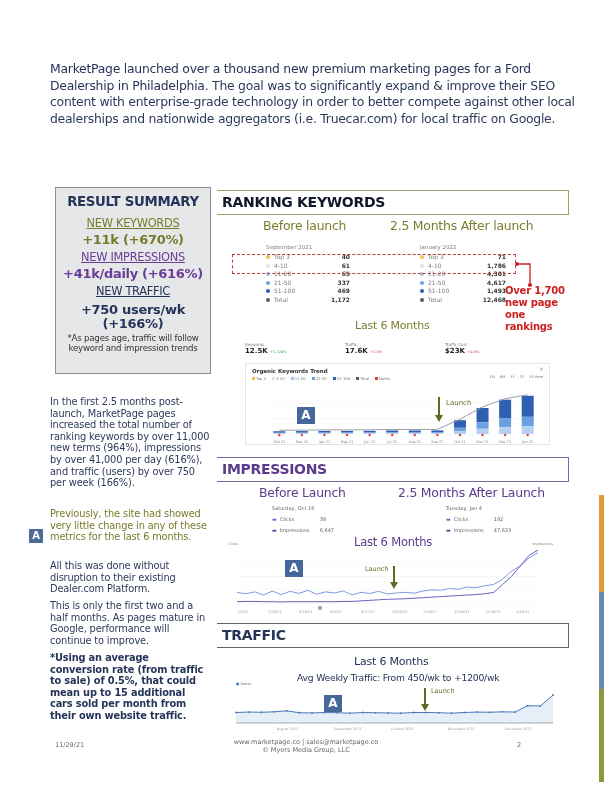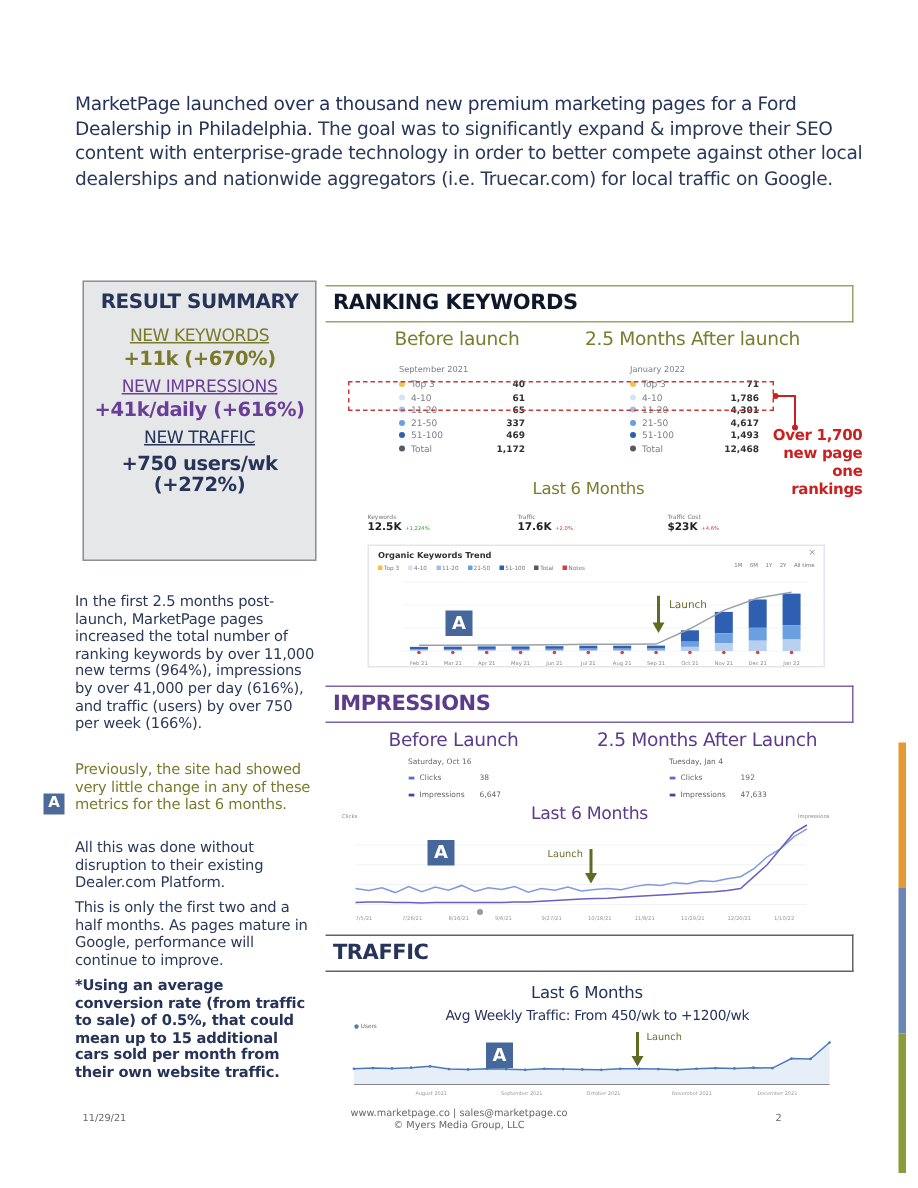--- a/index.html
+++ b/index.html
@@ -42,21 +42,21 @@
   .sub.navy { color: #26345a; }
 
   
   .kwt { font-size: 6px; color: #7b7e86; width: 105px; }
   .kwt .hdr { font-size: 5.5px; margin-bottom: 3px; }
   .kwt .row { display: flex; justify-content: space-between; height: 8.5px; line-height: 8.5px; }
   .kwt .row .n { font-weight: bold; color: #333; }
   .kwt .dot { display: inline-block; width: 4px; height: 4px; border-radius: 50%; margin-right: 4px; vertical-align: middle; }
 
   .dash-box { left: 232px; top: 254px; width: 284px; height: 20px; border: 1.5px dashed #c53a3a; }
-  .callout { left: 505px; top: 285px; width: 70px; text-align: right; color: #cc2020; font-weight: bold; font-size: 10px; line-height: 12px; letter-spacing: -0.2px; }
+  .callout { left: 505px; top: 285px; width: 70px; text-align: left; color: #cc2020; font-weight: bold; font-size: 10px; line-height: 12px; letter-spacing: -0.2px; }
 
   .panel { background: #fff; border: 1px solid #e3e5ea; }
 
   .footer { font-size: 6.5px; color: #666; }
   .sidebar-bar { left: 599px; width: 5px; }
 </style>
 </head>
 <body>
 
 <div class="abs intro">
@@ -64,21 +64,22 @@
 </div>
 
 <div class="abs summary">
   <div class="title">RESULT SUMMARY</div>
   <div class="lbl olive">NEW KEYWORDS</div>
   <div class="val olive">+11k (+670%)</div>
   <div class="lbl purple">NEW IMPRESSIONS</div>
   <div class="val purple">+41k/daily (+616%)</div>
   <div class="lbl navy">NEW TRAFFIC</div>
   <div class="val navy" style="margin-bottom:0;margin-top:3px;line-height:15px;">+750 users/wk</div>
-  <div class="val navy" style="line-height:14px;">(+272%)</div>
+  <div class="val navy" style="line-height:14px;">(+166%)</div>
+  <div class="note">*As pages age, traffic will follow keyword and impression trends</div>
 </div>
 
 <div class="abs narr" style="top:396px;">In the first 2.5 months post-launch, MarketPage pages increased the total number of ranking keywords by over 11,000 new terms (964%), impressions by over 41,000 per day (616%), and traffic (users) by over 750 per week (166%).</div>
 <div class="abs narr olivet" style="top:508px;">Previously, the site had showed very little change in any of these metrics for the last 6 months.</div>
 <div class="abs badge-a" style="left:29px;top:529px;">A</div>
 <div class="abs narr" style="top:560px;">All this was done without disruption to their existing Dealer.com Platform.</div>
 <div class="abs narr" style="top:600px;">This is only the first two and a half months. As pages mature in Google, performance will continue to improve.</div>
 <div class="abs narr boldt" style="top:652px;">*Using an average conversion rate (from traffic to sale) of 0.5%, that could mean up to 15 additional cars sold per month from their own website traffic.</div>
 
 <div class="abs sec kw">RANKING KEYWORDS</div>

